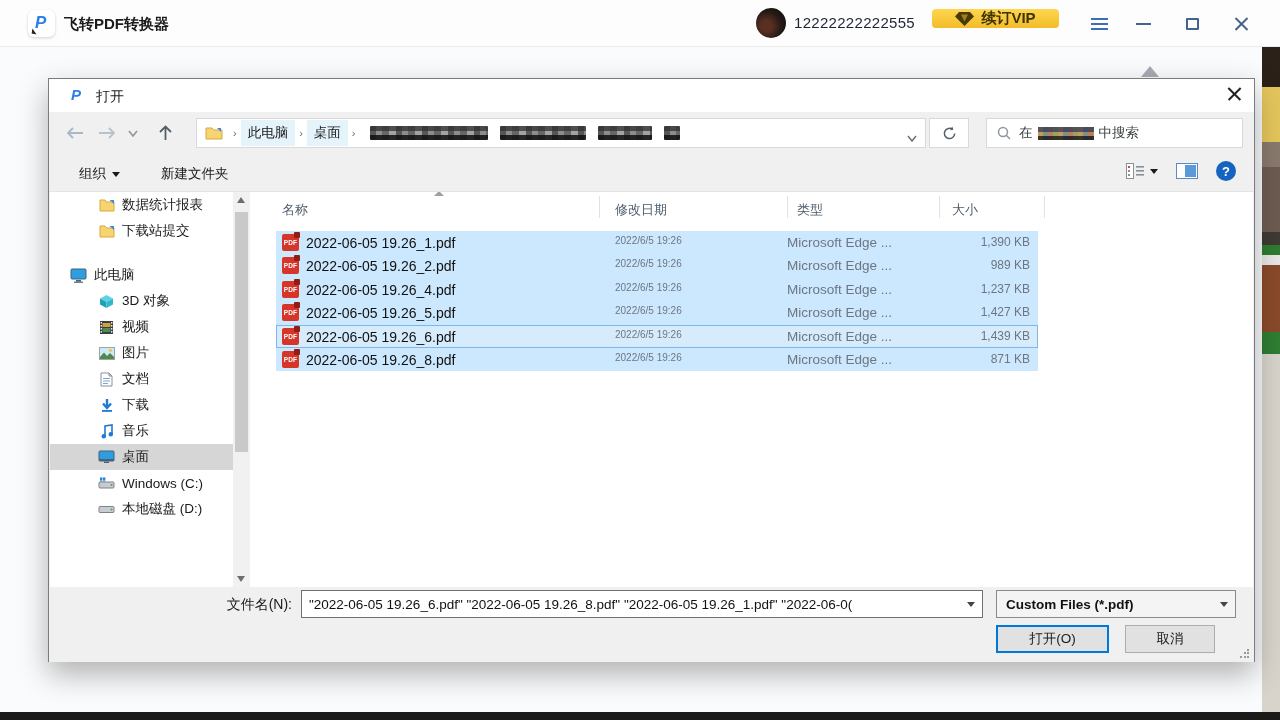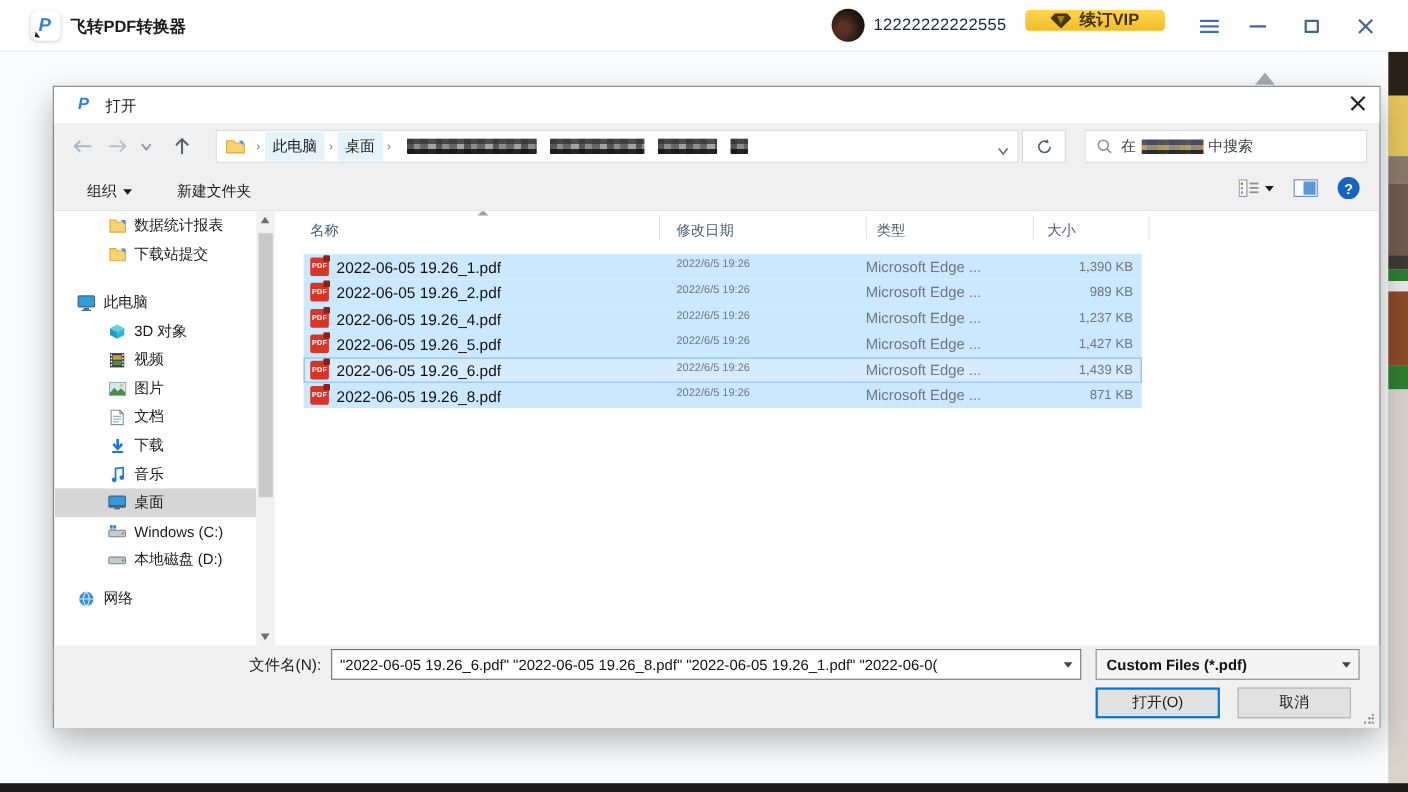--- a/index.html
+++ b/index.html
@@ -114,21 +114,21 @@
   
   .dlg-footer { position:absolute; left:0; top:508px; width:100%; height:75px; background:#f0f0f0; }
   .fname-label { position:absolute; right:962px; top:9px; font-size:14px; color:#1a1a1a; white-space:nowrap; }
   .fname-combo { position:absolute; left:252px; top:3px; width:682px; height:28px; background:#fff; border:1px solid #707070; display:flex; align-items:center; }
   .fname-value { font-size:13.5px; color:#111; padding-left:7px; white-space:nowrap; overflow:hidden; width:648px; }
   .combo-chev { position:absolute; right:7px; top:11px; width:0; height:0; border-left:4.5px solid transparent; border-right:4.5px solid transparent; border-top:5.5px solid #444; }
   .ftype-combo { position:absolute; left:947px; top:3px; width:240px; height:28px; background:#f4f4f4; border:1px solid #8a8a8a; display:flex; align-items:center; cursor:pointer;font-weight:bold; }
   .ftype-value { font-size:13.5px; color:#111; padding-left:9px; }
   .btn { position:absolute; top:38px; height:28px; background:#e1e1e1; border:1px solid #adadad; font-size:13.5px; color:#1a1a1a; display:flex; align-items:center; justify-content:center; cursor:pointer; }
   .btn-open { left:947px; width:113px; border:2px solid #0078d7; }
-  .btn-cancel { left:1076px; width:103px; }
+  .btn-cancel { left:1076px; width:90px; }
   .grip { position:absolute; right:5px; bottom:4px; width:10px; height:10px;
           background:radial-gradient(circle at 2px 9px,#9a9a9a 1.1px,transparent 1.3px),
                      radial-gradient(circle at 6px 9px,#9a9a9a 1.1px,transparent 1.3px),
                      radial-gradient(circle at 9px 9px,#9a9a9a 1.1px,transparent 1.3px),
                      radial-gradient(circle at 6px 5px,#9a9a9a 1.1px,transparent 1.3px),
                      radial-gradient(circle at 9px 5px,#9a9a9a 1.1px,transparent 1.3px),
                      radial-gradient(circle at 9px 2px,#9a9a9a 1.1px,transparent 1.3px); }
 </style>
 </head>
 <body>
@@ -413,29 +413,20 @@
           <div class="side-item" style="padding-left: 48px;">
             <span class="sicon">
               <svg width="17" height="9" viewBox="0 0 17 9">
                 <rect x="1" y="1.5" width="15" height="6" rx="1" fill="#c8ccd1" stroke="#7d838a"></rect>
                 <circle cx="13.5" cy="4.5" r="1" fill="#3fae49"></circle>
               </svg>
             </span>
             <span class="slabel">本地磁盘 (D:)</span>
           </div>
           <div class="side-gap"></div>
-          <div class="side-item" style="padding-left: 20px;">
-            <span class="sicon">
-              <svg width="15" height="15" viewBox="0 0 15 15">
-                <circle cx="7.5" cy="7.5" r="6.5" fill="#3b8de0"></circle>
-                <path d="M1 7.5 h13 M7.5 1 a9 9 0 0 1 0 13 M7.5 1 a9 9 0 0 0 0 13" stroke="#d8ecfb" stroke-width="1" fill="none"></path>
-              </svg>
-            </span>
-            <span class="slabel">网络</span>
-          </div>
         </div>
       <div class="side-scroll">
         <div class="sc-up"></div>
         <div class="sc-thumb"></div>
         <div class="sc-dn"></div>
       </div>
 
       <div class="filelist">
         <div class="lheader">
           <div class="sortcaret"></div>

